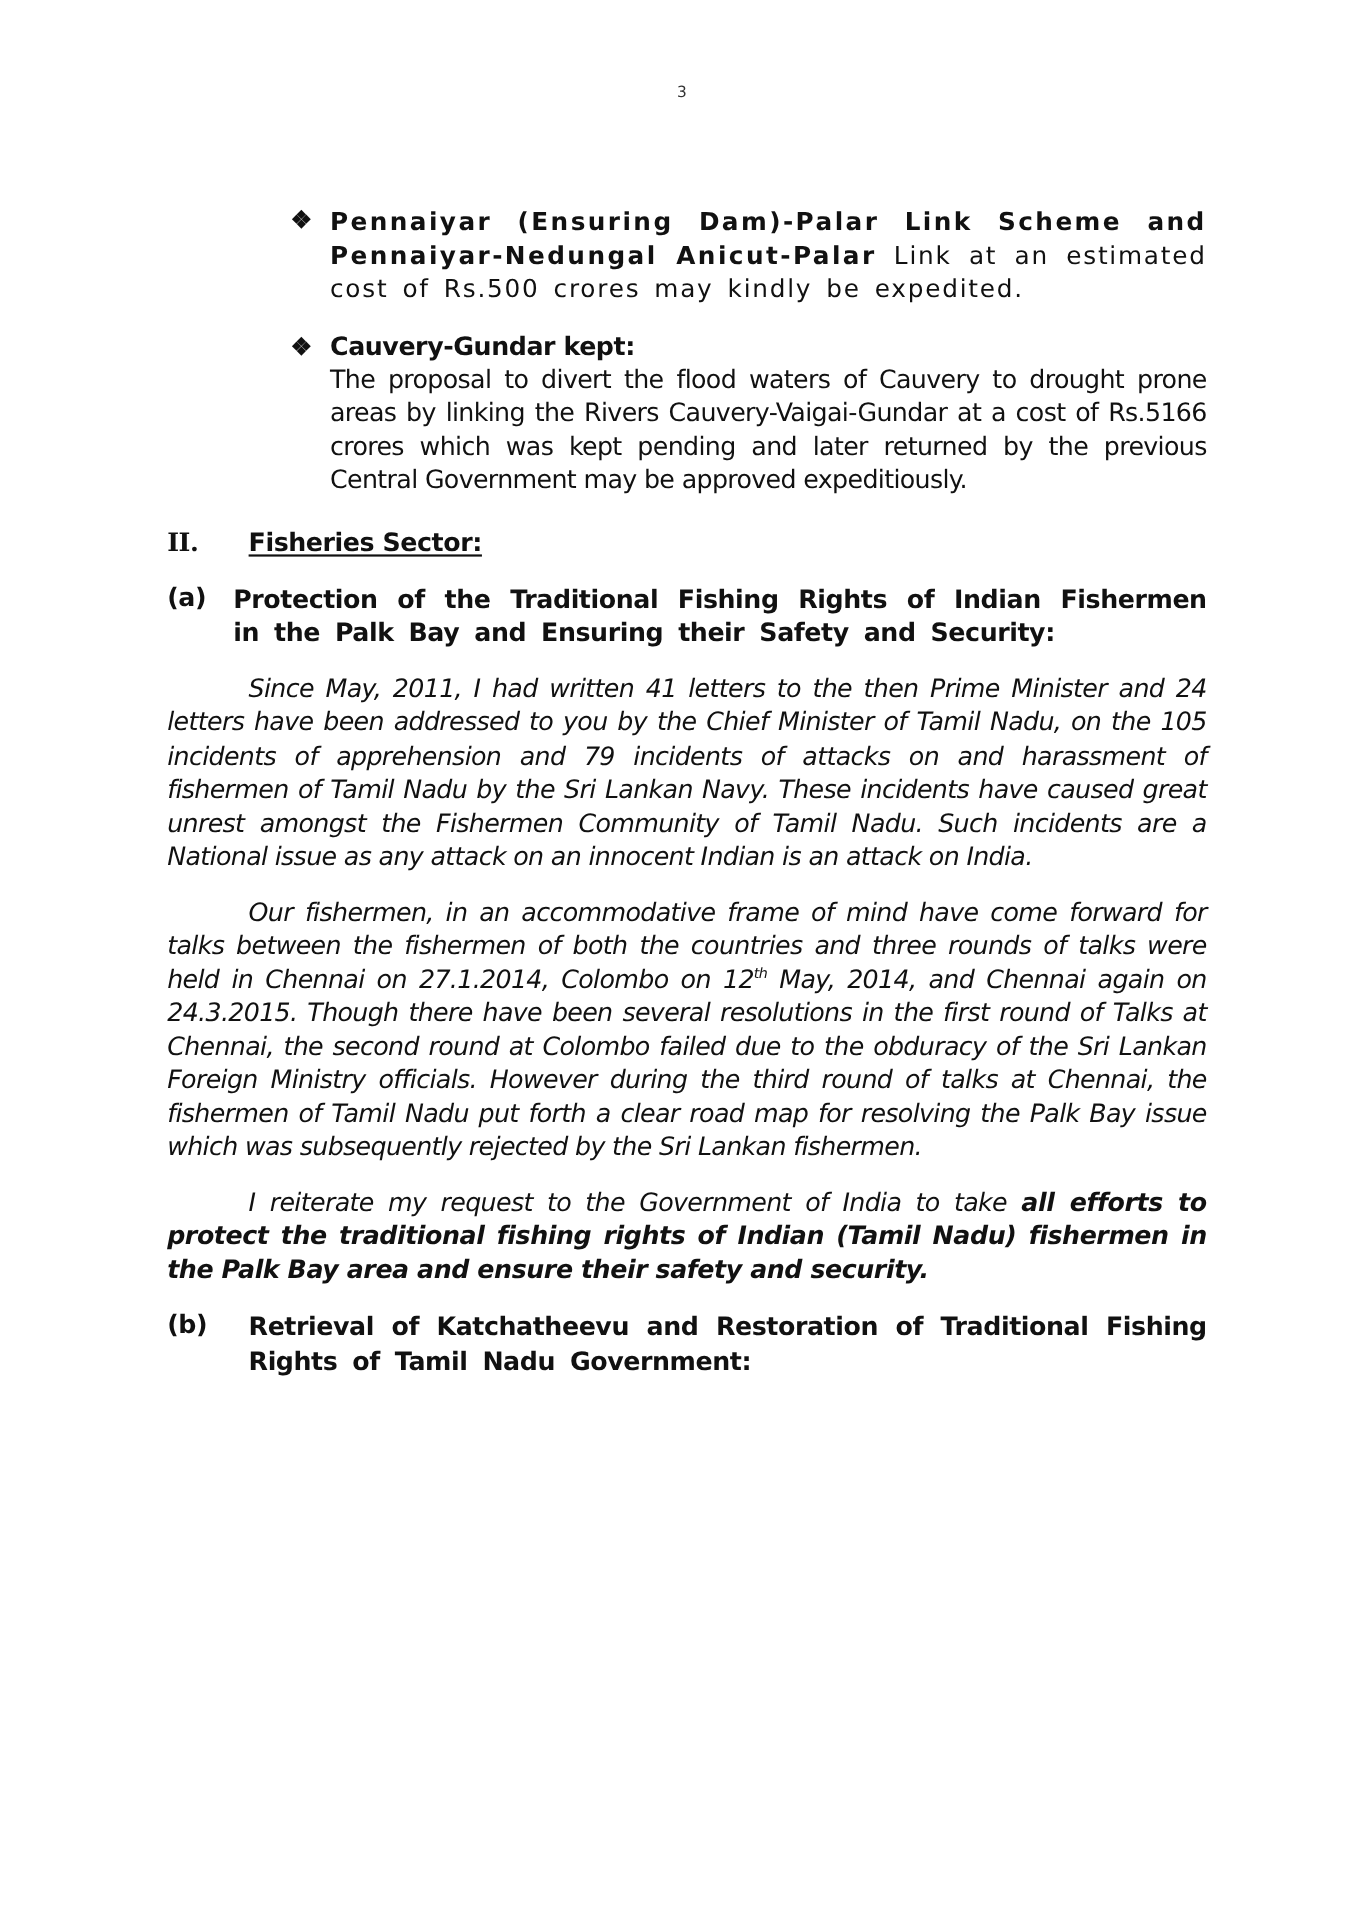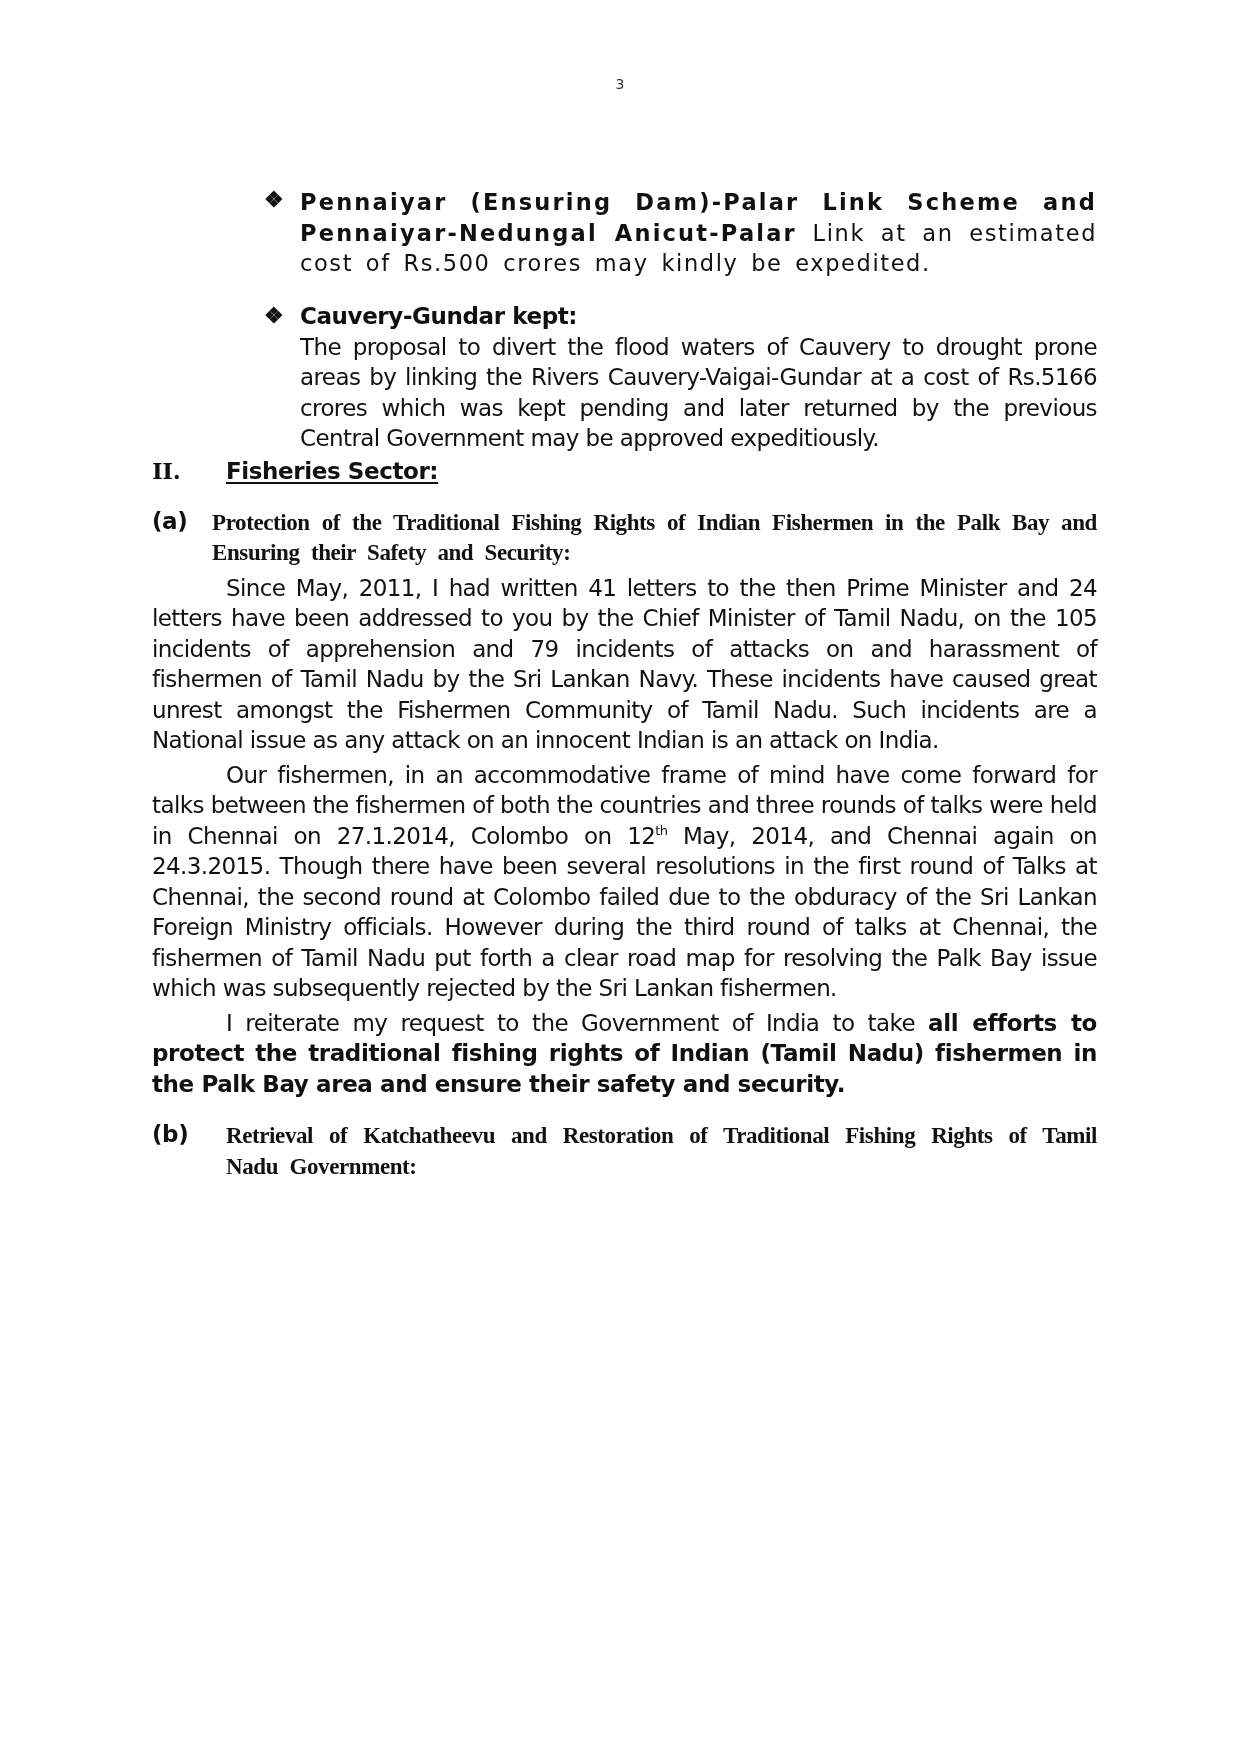--- a/index.html
+++ b/index.html
@@ -10,27 +10,27 @@
   .content { position: absolute; left: 152px; top: 187px; width: 945px; }
   .tahoma { font-family: "DejaVu Sans", sans-serif; letter-spacing: -0.6px; }
   .tahoma-b { font-family: "DejaVu Sans", sans-serif; font-weight: bold; letter-spacing: -0.4px; }
   p { margin: 0; text-align: justify; font-size: 23px; line-height: 30.5px; }
   .bullet { position: relative; padding-left: 148px; }
   .bullet .mark { position: absolute; left: 112px; top: 0; font-size: 22px; font-weight: bold; }
   .b1 p { font-family: "DejaVu Sans", sans-serif; font-size: 22.5px; letter-spacing: 1.6px; word-spacing: 4px; line-height: 30.5px; }
   .b1 p b { letter-spacing: 2.2px; }
   .b2-head { margin-top: 22px; font-size: 23px; line-height: 30px; }
   .b2-body { padding-left: 148px; }
-  .sec { margin-top: 2px; font-size: 23px; line-height: 30px; position: relative; }
+  .sec { margin-top: 26px; font-size: 23px; line-height: 30px; position: relative; }
   .sec .num { display: inline-block; width: 74px; font-family: "DejaVu Serif", serif; font-weight: bold; }
   .sec .title { text-decoration: underline; text-decoration-thickness: 2px; text-underline-offset: 3px; }
   .sub { margin-top: 22px; position: relative; padding-left: 60px; }
   .sub .lbl { position: absolute; left: 0; top: 0; font-size: 23px; }
-  .sub p { font-size: 23px; line-height: 30.5px; word-spacing: 6px; font-family: Liberation Serif, serif; }
-  .para { margin-top: 4px; }
+  .sub p { font-size: 23px; line-height: 30.5px; word-spacing: 6px; }
+  .para { margin-top: 20px; font-style: italic; }
   .para .indent { display: inline-block; width: 74px; }
   sup { font-size: 13px; line-height: 0; }
 </style>
 </head>
 <body>
 
 <div class="page">
 
   <div class="pagenum">3</div>
 

